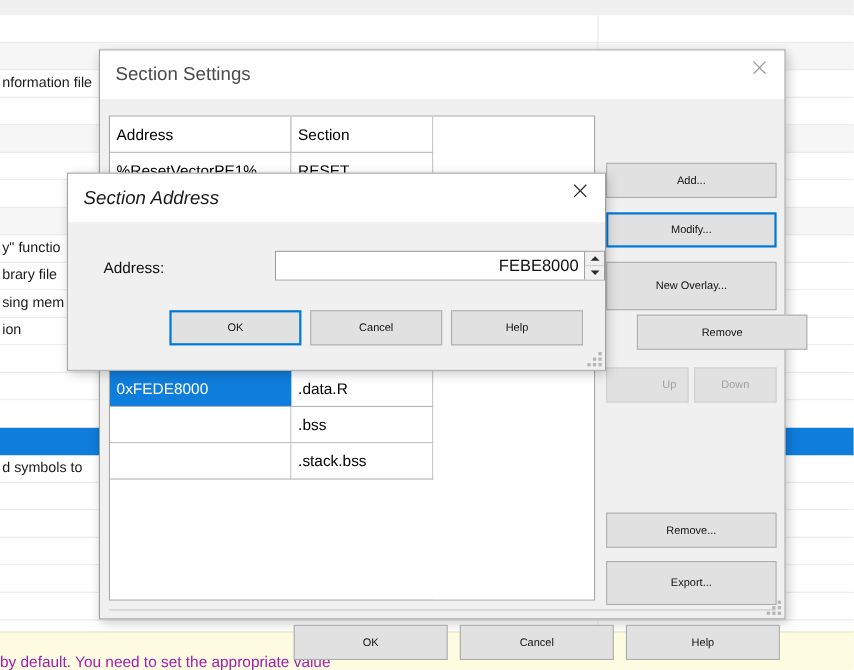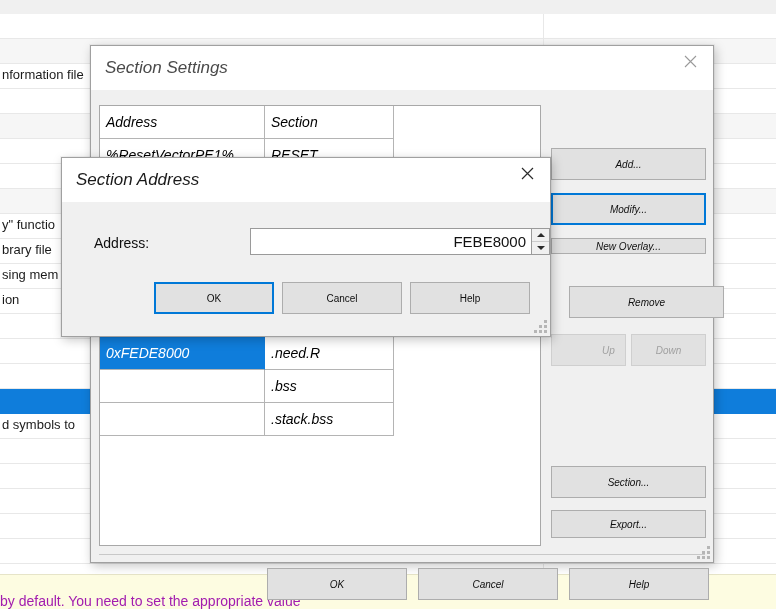--- a/index.html
+++ b/index.html
@@ -375,21 +375,21 @@
         <div class="c1"></div>
         <div class="c2"></div>
       </div>
     </div>
   <div class="bg-vline"></div>
   <div class="bg-bottom">
     <div class="hint">by default. You need to set the appropriate value</div>
   </div>
 </div>
 
-<div class="dialog" id="dlg-section-settings" style="left:90px; top:45px; width:624px; height:518px;font-style:italic;">
+<div class="dialog" id="dlg-section-settings" style="left:90px; top:45px; width:624px; height:518px;">
 
   <div class="dlg-titlebar">
     <div class="dlg-title">Section Settings</div>
     <div class="dlg-close">
       <svg width="13" height="13" viewBox="0 0 13 13" aria-hidden="true">
         <path d="M1 1 L12 12 M12 1 L1 12" stroke="#9a9a9a" stroke-width="1.1" fill="none"></path>
       </svg>
     </div>
   </div>
 
@@ -420,47 +420,47 @@
           <div class="ss-tr">
             <div class="ss-cell col-a"></div>
             <div class="ss-cell col-b"></div>
           </div>
           <div class="ss-tr">
             <div class="ss-cell col-a"></div>
             <div class="ss-cell col-b">.data</div>
           </div>
           <div class="ss-tr selected">
             <div class="ss-cell col-a">0xFEDE8000</div>
-            <div class="ss-cell col-b">.need.R</div>
+            <div class="ss-cell col-b">.data.R</div>
           </div>
           <div class="ss-tr">
             <div class="ss-cell col-a"></div>
             <div class="ss-cell col-b">.bss</div>
           </div>
           <div class="ss-tr">
             <div class="ss-cell col-a"></div>
             <div class="ss-cell col-b">.stack.bss</div>
           </div>
         </div>
       <div class="ss-filler"></div>
     </div>
 
     <div id="ss-side-buttons">
         <div class="btn" style="left: 460px; top: 58px; width: 155px; height: 32px;">Add...</div>
         <div class="btn focus" style="left: 460px; top: 103px; width: 155px; height: 32px;">Modify...</div>
-        <div class="btn" style="left: 460px; top: 148px; width: 155px; height: 16px;">New Overlay...</div>
-        <div class="btn" style="left: 478px; top: 196px; width: 155px; height: 32px;">Remove</div>
+        <div class="btn" style="left: 460px; top: 148px; width: 155px; height: 44px;">New Overlay...</div>
+        <div class="btn" style="left: 488px; top: 196px; width: 155px; height: 32px;">Remove</div>
       </div>
     <div id="ss-move-buttons">
         <div class="btn disabled" style="left: 460px; top: 244px; width: 75px; height: 32px; padding-left: 40px;">Up</div>
         <div class="btn disabled" style="left: 540px; top: 244px; width: 75px; height: 32px;">Down</div>
       </div>
     <div id="ss-io-buttons">
-        <div class="btn" style="left: 460px; top: 376px; width: 155px; height: 32px;">Section...</div>
-        <div class="btn" style="left: 460px; top: 420px; width: 155px; height: 28px;">Export...</div>
+        <div class="btn" style="left: 460px; top: 376px; width: 155px; height: 32px;">Remove...</div>
+        <div class="btn" style="left: 460px; top: 420px; width: 155px; height: 40px;">Export...</div>
       </div>
 
     <div class="ss-sep" style="left:8px; right:8px; top:464px;"></div>
 
     <div id="ss-footer-buttons">
         <div class="btn" style="left: 176px; top: 478px; width: 140px; height: 32px;">OK</div>
         <div class="btn" style="left: 327px; top: 478px; width: 140px; height: 32px;">Cancel</div>
         <div class="btn" style="left: 478px; top: 478px; width: 140px; height: 32px;">Help</div>
       </div>
 

